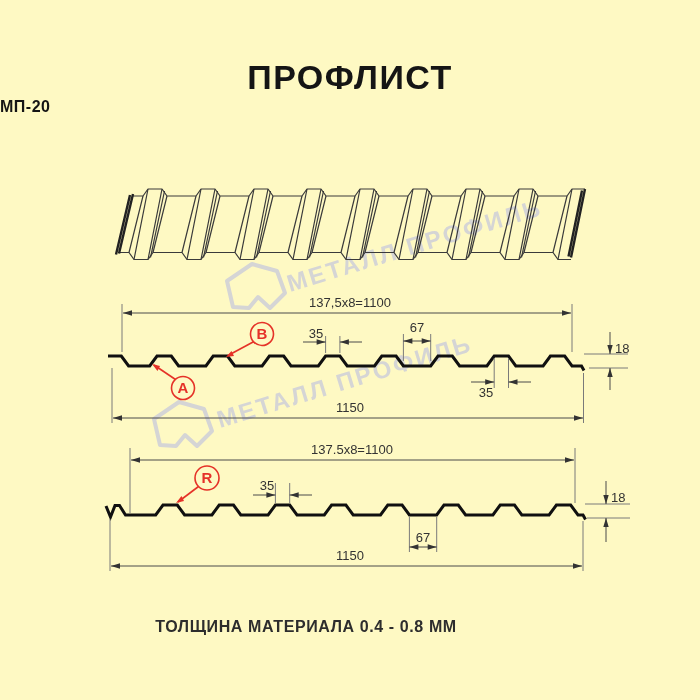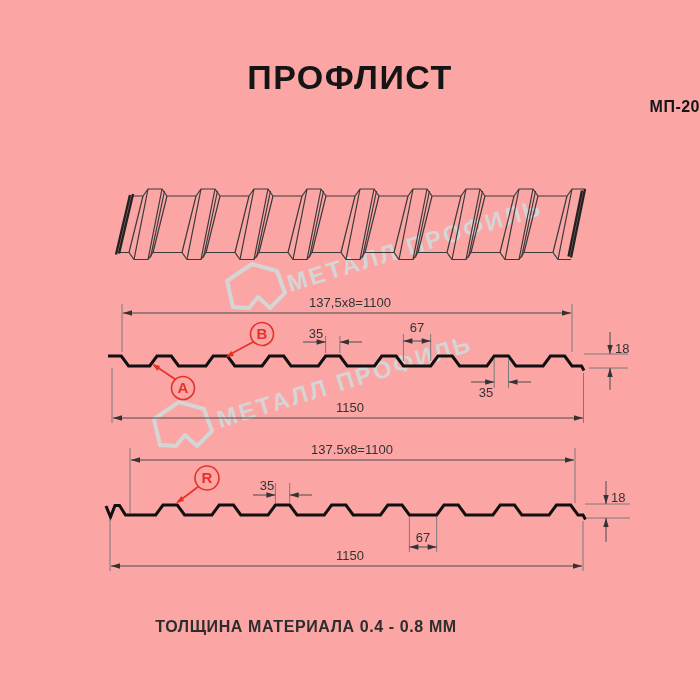--- a/index.html
+++ b/index.html
@@ -1,21 +1,21 @@
 <!DOCTYPE html>
 <html><head>
 <meta charset="utf-8">
 <style>
   html,body{margin:0;padding:0;background:#ffffff;}
-  #page{position:relative;width:700px;height:700px;background:#fca5a5;overflow:hidden;
+  #page{position:relative;width:700px;height:700px;background:#fef9c3;overflow:hidden;
         font-family:"Liberation Sans", sans-serif;}
   .abs{position:absolute;}
   #title{left:0;top:58px;width:700px;text-align:center;font-size:34px;font-weight:bold;
          letter-spacing:1.5px;color:#151515;}
-  #subtitle{left:0;top:98px;width:700px;text-align:right;font-size:16px;font-weight:bold;
+  #subtitle{left:0;top:98px;width:700px;text-align:left;font-size:16px;font-weight:bold;
             letter-spacing:0.5px;color:#151515;}
   #caption{left:0;top:618px;width:612px;text-align:center;font-size:16px;font-weight:bold;
            letter-spacing:0.6px;color:#2d2d2d;}
   svg{position:absolute;left:0;top:0;}
   .dim{font-size:13px;fill:#333;font-family:"Liberation Sans",sans-serif;}
   .dimline{stroke:#4a4a4a;stroke-width:1;fill:none;}
   .extline{stroke:#7a7a7a;stroke-width:1;fill:none;}
   .arr{fill:#333;stroke:none;}
   .profile{stroke:#101010;stroke-width:3;fill:none;stroke-linejoin:miter;}
   .red{stroke:#e53228;fill:none;stroke-width:1.6;}

